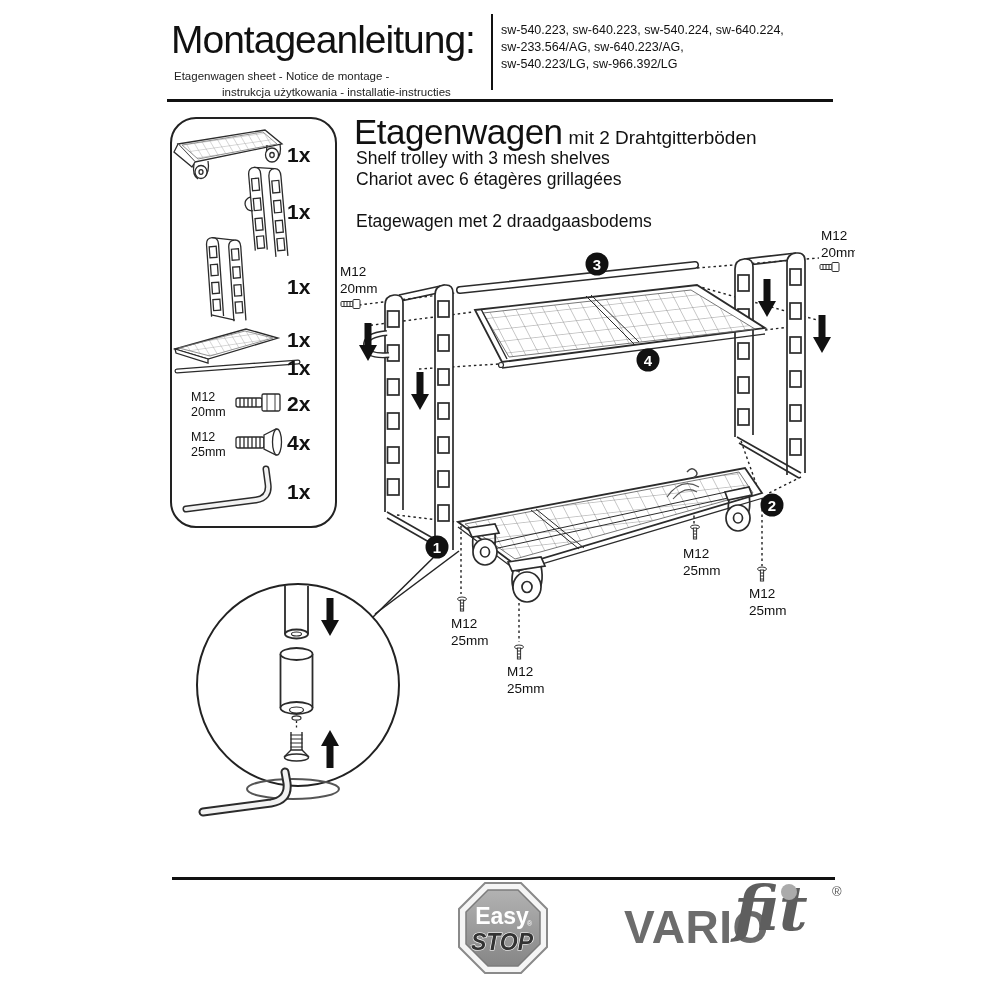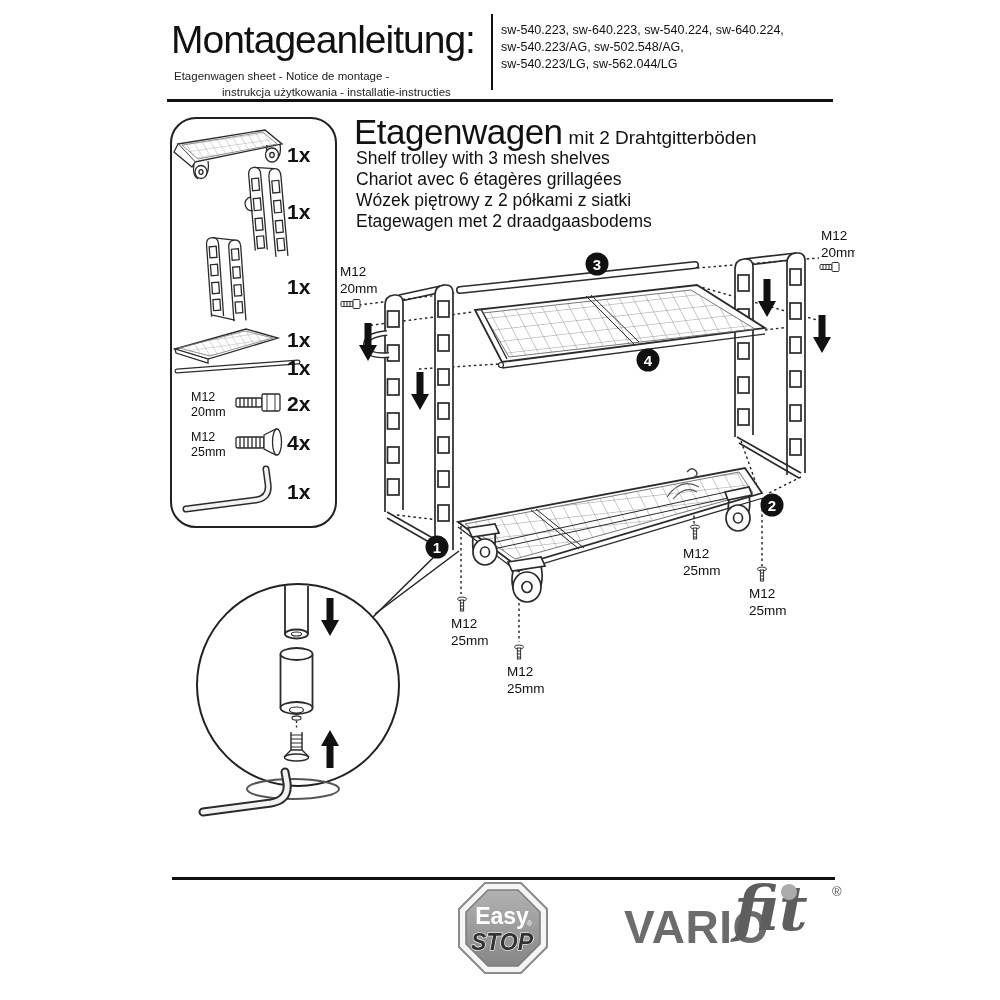--- a/index.html
+++ b/index.html
@@ -32,31 +32,30 @@
 <body>
 
 <div id="page">
 
   <div class="abs" id="hdr-title">Montageanleitung:</div>
   <div class="abs" id="hdr-sub1">Etagenwagen sheet - Notice de montage -</div>
   <div class="abs" id="hdr-sub2">instrukcja użytkowania - installatie-instructies</div>
   <div class="abs" id="hdr-vline"></div>
   <div class="abs" id="hdr-codes">
     <div>sw-540.223, sw-640.223, sw-540.224, sw-640.224,</div>
-    <div>sw-540.223/AG, sw-502.548/AG,</div>
-    <div>sw-540.223/LG, sw-562.044/LG</div>
+    <div>sw-233.564/AG, sw-640.223/AG,</div>
+    <div>sw-540.223/LG, sw-966.392/LG</div>
   </div>
   <div class="abs" id="hdr-rule"></div>
 
   <div class="abs" id="prod-title">
     <span>Etagenwagen</span><span class="suffix">mit 2 Drahtgitterböden</span>
   </div>
   <div class="abs prod-sub" style="top:148px">Shelf trolley with 3 mesh shelves</div>
   <div class="abs prod-sub" style="top:169px">Chariot avec 6 étagères grillagées</div>
-  <div class="abs prod-sub" style="top:190px">Wózek piętrowy z 2 półkami z siatki</div>
   <div class="abs prod-sub" style="top:211px">Etagewagen met 2 draadgaasbodems</div>
 
   <div class="abs" id="parts-box"></div>
   <svg class="abs" style="left:170px;top:117px" width="163" height="407" viewBox="0 0 163 407">
     <defs>
       <pattern id="meshS" width="8" height="8" patternUnits="userSpaceOnUse" patternTransform="matrix(0.97,-0.14,0.5,0.85,0,0)">
         <path d="M8,0 L0,0 L0,8" fill="none" stroke="#999" stroke-width="0.8"></path>
       </pattern>
     </defs>
     <g stroke="#2b2b2b" fill="none" stroke-width="1.3">

